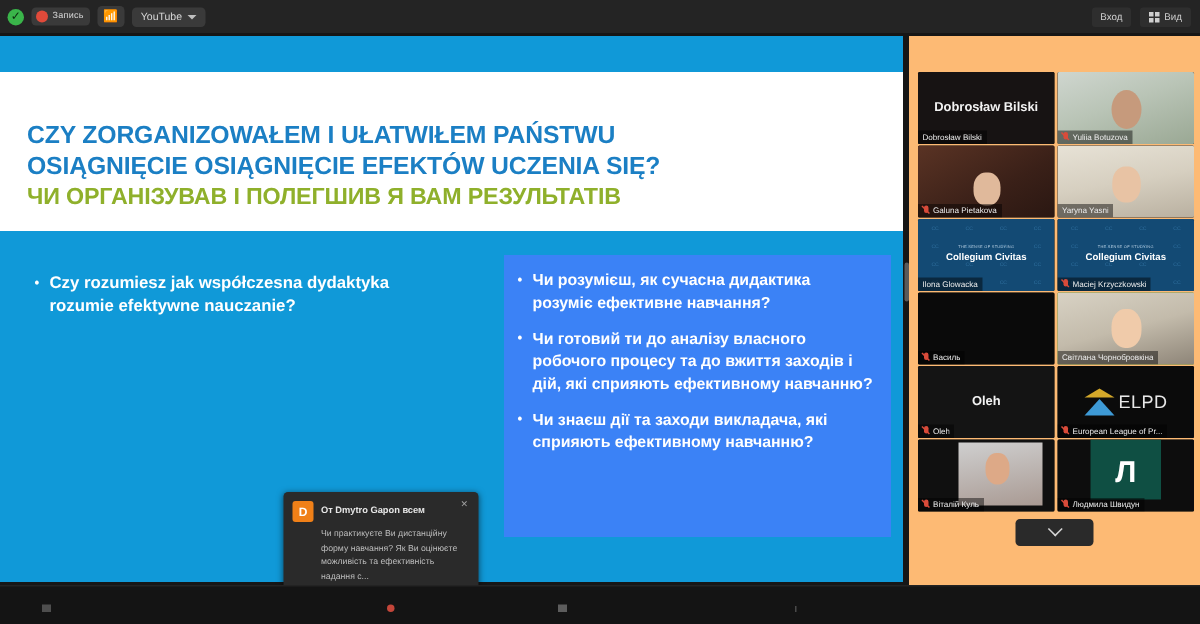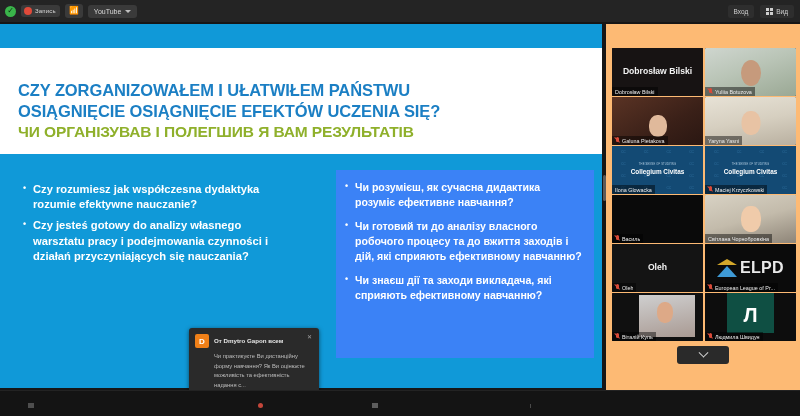--- a/index.html
+++ b/index.html
@@ -174,21 +174,21 @@
   }
   .elpd { position: absolute; inset: 0; background: #0b0b0b;
     display: flex; align-items: center; justify-content: center; gap: 3px; }
   .elpd-mark { width: 20px; height: 20px; position: relative; }
   .elpd-mark i {
     position: absolute; left: 0; width: 0; height: 0;
     border-left: 10px solid transparent; border-right: 10px solid transparent;
   }
   .elpd-t1 { top: 1px; border-bottom: 6px solid #d4a82a; }
   .elpd-t2 { top: 8px; border-bottom: 11px solid #3e9ad6; }
-  .elpd-txt { color: #e9e9e9; font-size: 16px; font-weight: bold; letter-spacing: .3px; }
+  .elpd-txt { color: #e9e9e9; font-size: 12px; font-weight: normal; letter-spacing: .3px; }
   .chev-btn {
     position: absolute; left: 50%; transform: translateX(-50%);
     width: 52px; height: 18px; background: #2a2a2a; border-radius: 3px;
     display: flex; align-items: center; justify-content: center;
   }
   .chev {
     width: 7px; height: 7px; border-right: 1.4px solid #d5d5d5;
     border-bottom: 1.4px solid #d5d5d5; transform: rotate(45deg) translate(-2px,-2px);
   }
   .scrollbar {
@@ -244,21 +244,20 @@
     <div class="slide-white"></div>
     <div class="title-block">
       <div class="title-line t-blue">CZY ZORGANIZOWAŁEM I UŁATWIŁEM PAŃSTWU</div>
       <div class="title-line t-blue">OSIĄGNIĘCIE OSIĄGNIĘCIE EFEKTÓW UCZENIA SIĘ?</div>
       <div class="title-line t-green">ЧИ ОРГАНІЗУВАВ І ПОЛЕГШИВ Я ВАМ РЕЗУЛЬТАТІВ</div>
     </div>
 
     <div class="box box-blue">
       <ul class="bul">
         <li>Czy rozumiesz jak współczesna dydaktyka rozumie efektywne nauczanie?</li>
-        <li>Czy jesteś gotowy do analizy własnego warsztatu pracy i podejmowania czynności i działań przyczyniających się nauczania?</li>
       </ul>
     </div>
 
     <div class="box box-green">
       <ul class="bul">
         <li>Чи розумієш, як сучасна дидактика розуміє ефективне навчання?</li>
         <li>Чи готовий ти до аналізу власного робочого процесу та до вжиття заходів і дій, які сприяють ефективному навчанню?</li>
         <li>Чи знаєш дії та заходи викладача, які сприяють ефективному навчанню?</li>
       </ul>
     </div>

